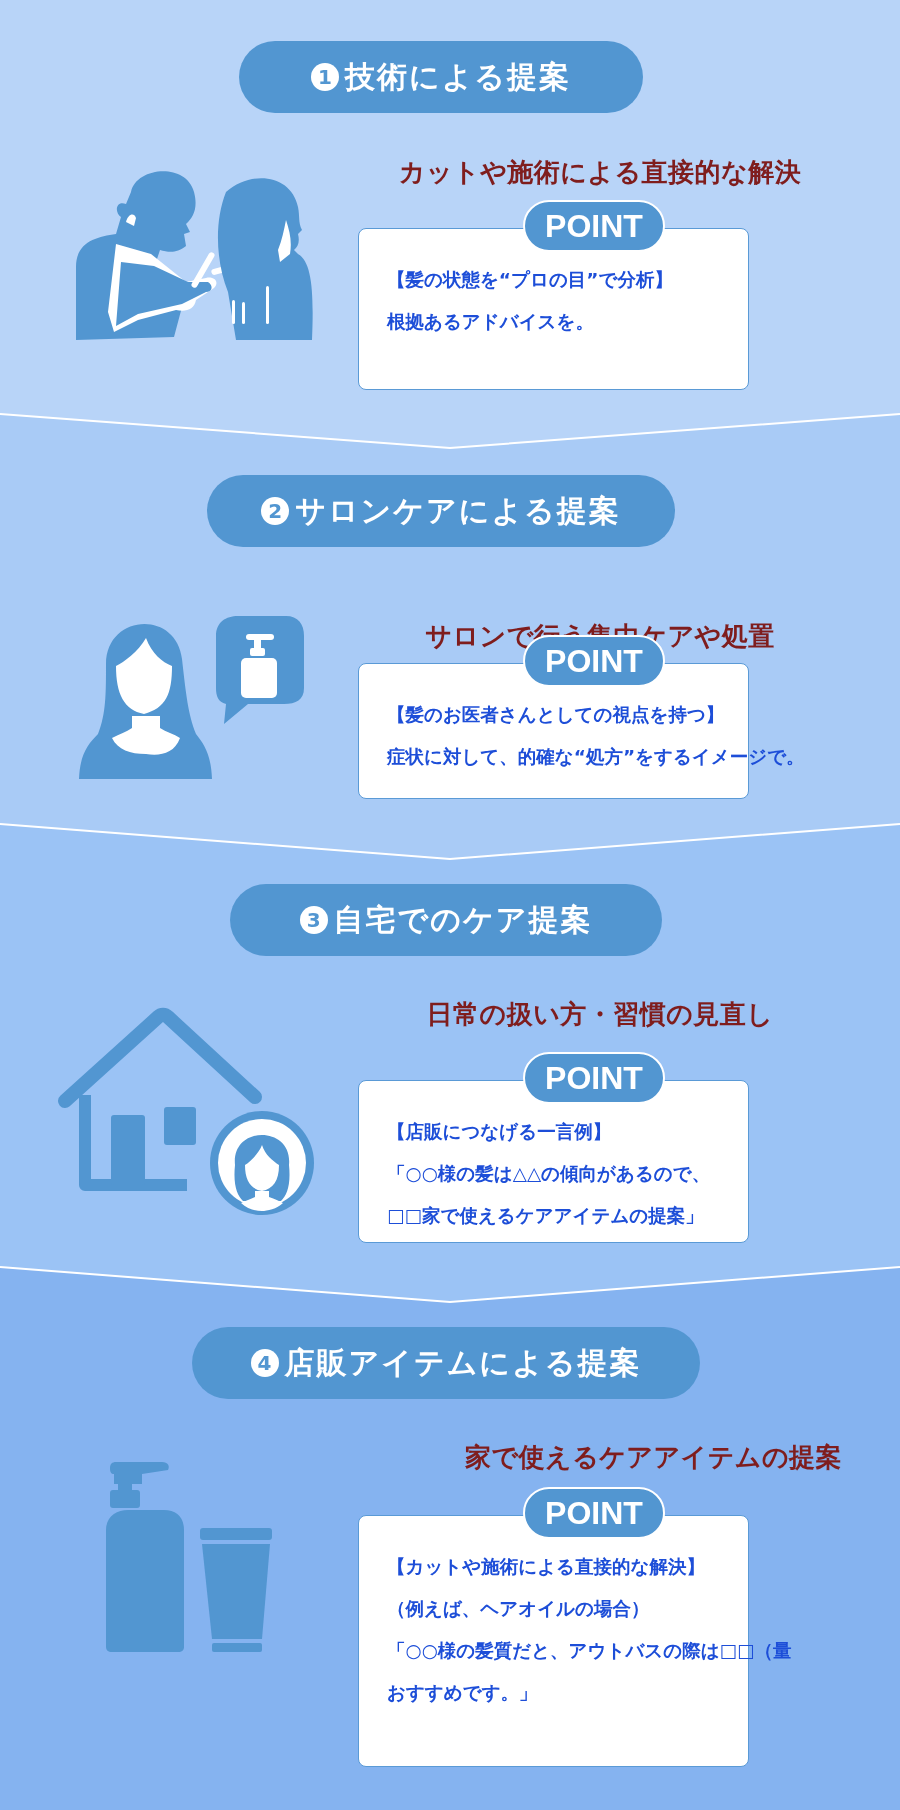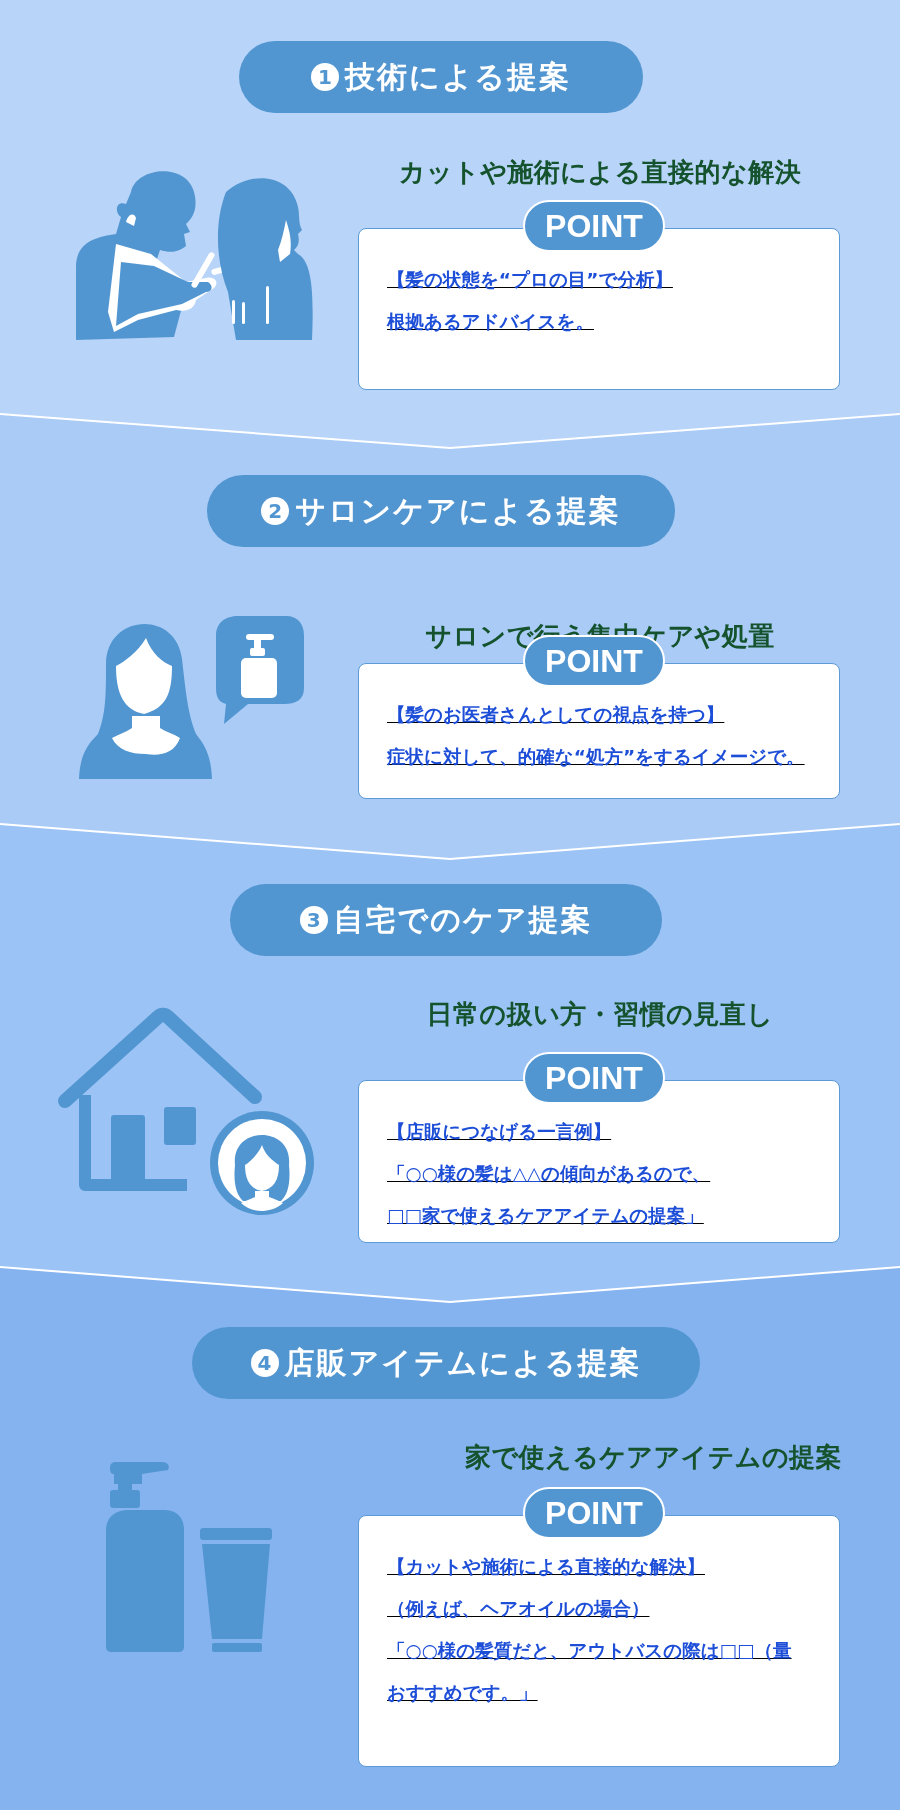--- a/index.html
+++ b/index.html
@@ -14,28 +14,27 @@
     background: #5296d1; color: #fff;
     display: flex; align-items: center; justify-content: center;
     font-size: 30px; font-weight: bold; letter-spacing: 2px;
   }
   .pill .num {
     display: inline-flex; width: 28px; height: 28px; border-radius: 50%;
     background: #fff; color: #5296d1; font-size: 20px; font-weight: bold;
     align-items: center; justify-content: center; margin-right: 6px; letter-spacing: 0;
   }
   .subtitle {
-    position: absolute; font-size: 26px; font-weight: bold; color: #14532d;
+    position: absolute; font-size: 26px; font-weight: bold; color: #7f1d1d;
     text-align: center; width: 484px; left: 358px; letter-spacing: 0.5px;
   }
   .box {
-    position: absolute; left: 358px; width: 482px; background: #fff;
+    position: absolute; left: 358px; width: 391px; background: #fff;
     border: 1.5px solid #5a9ad6; border-radius: 8px; box-sizing: border-box;
     padding: 30px 20px 16px 28px;
-    text-decoration: underline;
   }
   .box .line { font-size: 18.5px; font-weight: bold; color: #1d4ed8; line-height: 42px; white-space: nowrap; }
   .badge {
     position: absolute; left: 164px; top: -29px; width: 142px; height: 52px;
     border-radius: 26px; background: #5296d1; border: 2px solid #fff; box-sizing: border-box;
     color: #fff; font-family: "Liberation Sans", sans-serif; font-weight: bold; font-size: 32px;
     display: flex; align-items: center; justify-content: center; letter-spacing: 0;
   }
   .icon { position: absolute; }
 </style>

